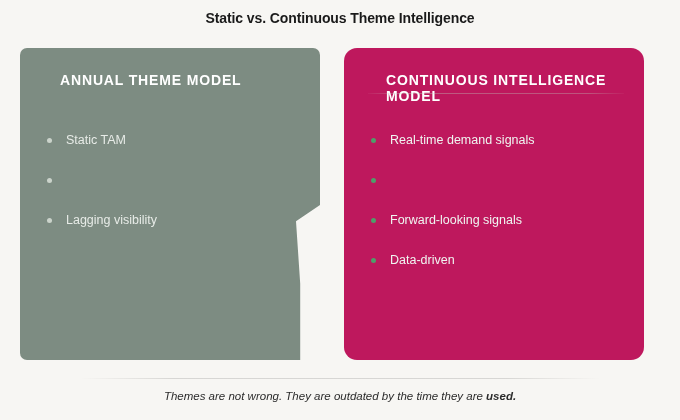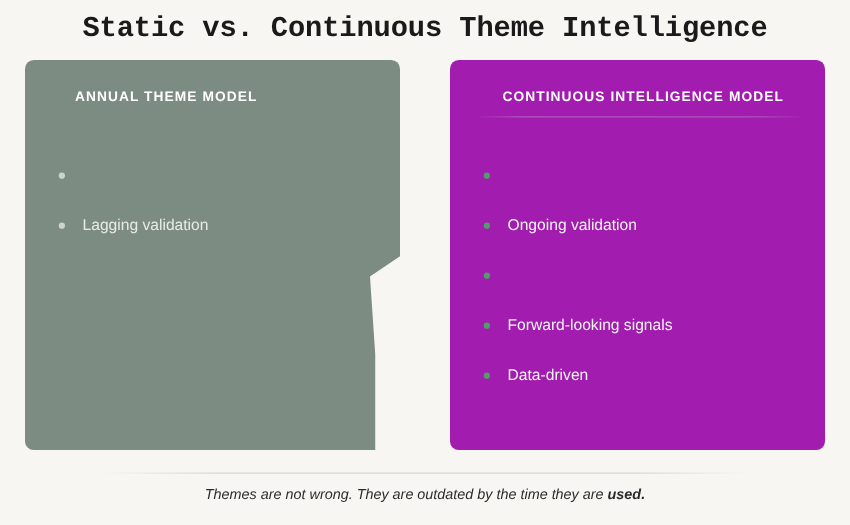--- a/index.html
+++ b/index.html
@@ -15,25 +15,24 @@
     position: relative;
   }
 
   
   .page-title {
     position: absolute;
     top: 10px;
     left: 0;
     width: 680px;
     text-align: center;
-    font-size: 23px;
+    font-size: 14px;
     font-weight: bold;
     color: #1a1a1a;
     letter-spacing: -0.1px;
-    font-family: Liberation Mono, monospace;
   }
 
   
   .panel {
     position: absolute;
     top: 48px;
     width: 300px;
     height: 312px;
     border-radius: 7px;
     box-sizing: border-box;
@@ -55,29 +54,30 @@
         0% 0%,
         100% 0%,
         100% 50.3%,
         92.0% 55.5%,
         93.4% 75.5%,
         93.4% 100%,
         0% 100%);
   }
 
   .panel-right {
-    left: 360px;
-    background: #a21caf;
+    left: 344px;
+    background: #be185d;
+    border-radius: 13px;
   }
 
   .panel-header {
     position: absolute;
     top: 24px;
     left: 40px;
-    font-size: 11px;
+    font-size: 14px;
     font-weight: bold;
     letter-spacing: 0.85px;
     color: #ffffff;
   }
   .panel-right .panel-header {
     left: 42px;
   }
 
   .header-rule {
     position: absolute;
@@ -160,40 +160,41 @@
 <body>
 
 <div class="page-title">Static vs. Continuous Theme Intelligence</div>
 
 <div class="panel panel-left">
   <div class="panel-header">ANNUAL THEME MODEL</div>
 
   <ul class="bullet-list">
     <li class="bullet-item">
       <span class="bullet-dot"></span>
-    </li>
-    <li class="bullet-item">
-      <span class="bullet-dot"></span>
-      <span>Lagging validation</span>
+      <span>Static TAM</span>
+    </li>
+    <li class="bullet-item">
+      <span class="bullet-dot"></span>
+    </li>
+    <li class="bullet-item">
+      <span class="bullet-dot"></span>
+      <span>Lagging visibility</span>
     </li>
   </ul>
 </div>
 
 <div class="panel panel-right">
   <div class="panel-header">CONTINUOUS INTELLIGENCE MODEL</div>
 
   <div class="header-rule"></div>
 
   <ul class="bullet-list">
     <li class="bullet-item">
       <span class="bullet-dot"></span>
-    </li>
-    <li class="bullet-item">
-      <span class="bullet-dot"></span>
-      <span>Ongoing validation</span>
+      <span>Real-time demand signals</span>
     </li>
     <li class="bullet-item">
       <span class="bullet-dot"></span>
     </li>
     <li class="bullet-item">
       <span class="bullet-dot"></span>
       <span>Forward-looking signals</span>
     </li>
     <li class="bullet-item">
       <span class="bullet-dot"></span>

